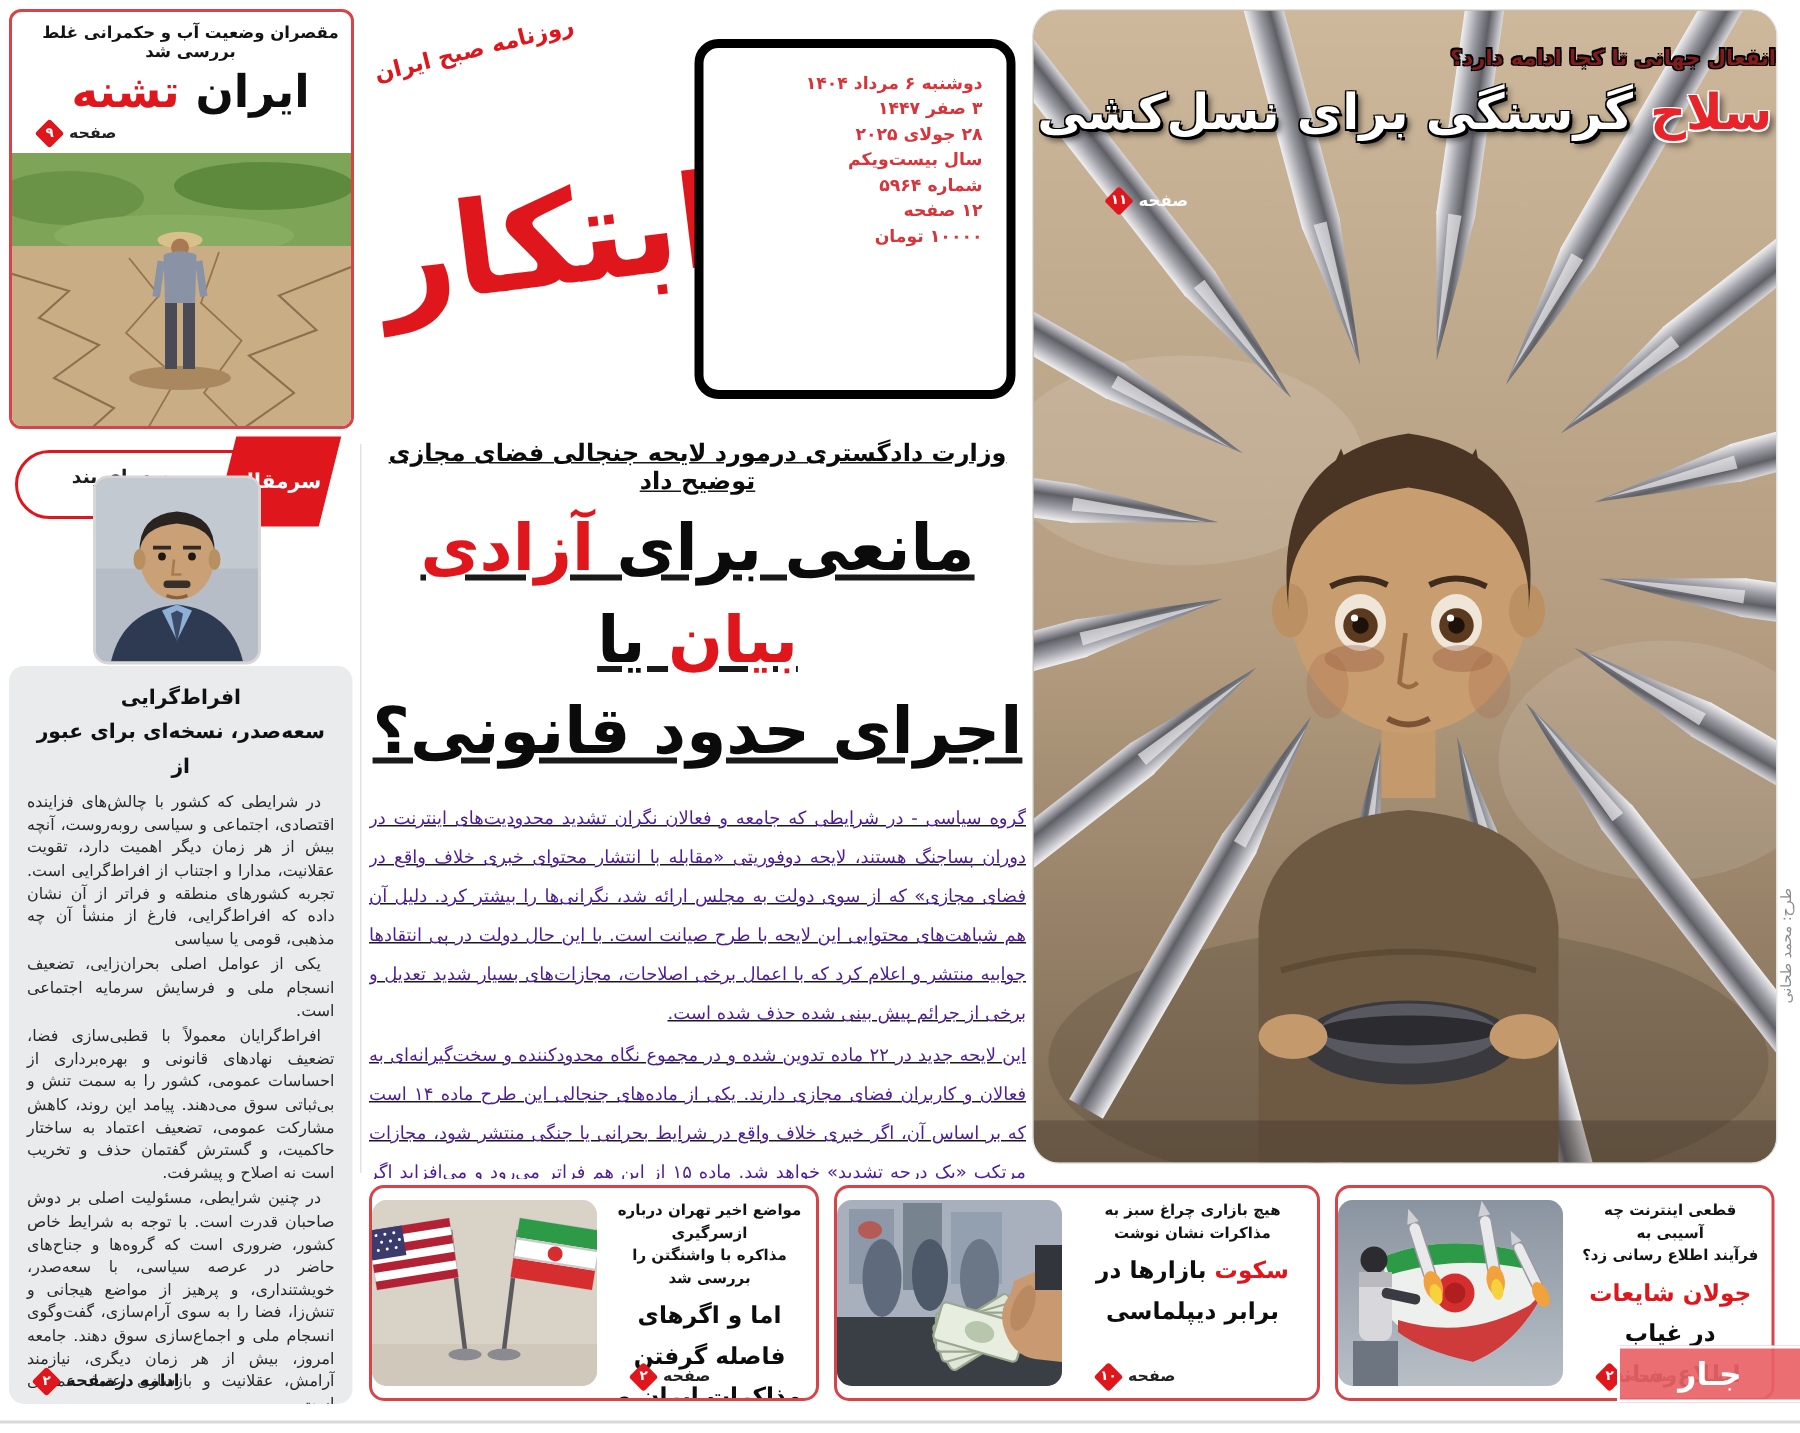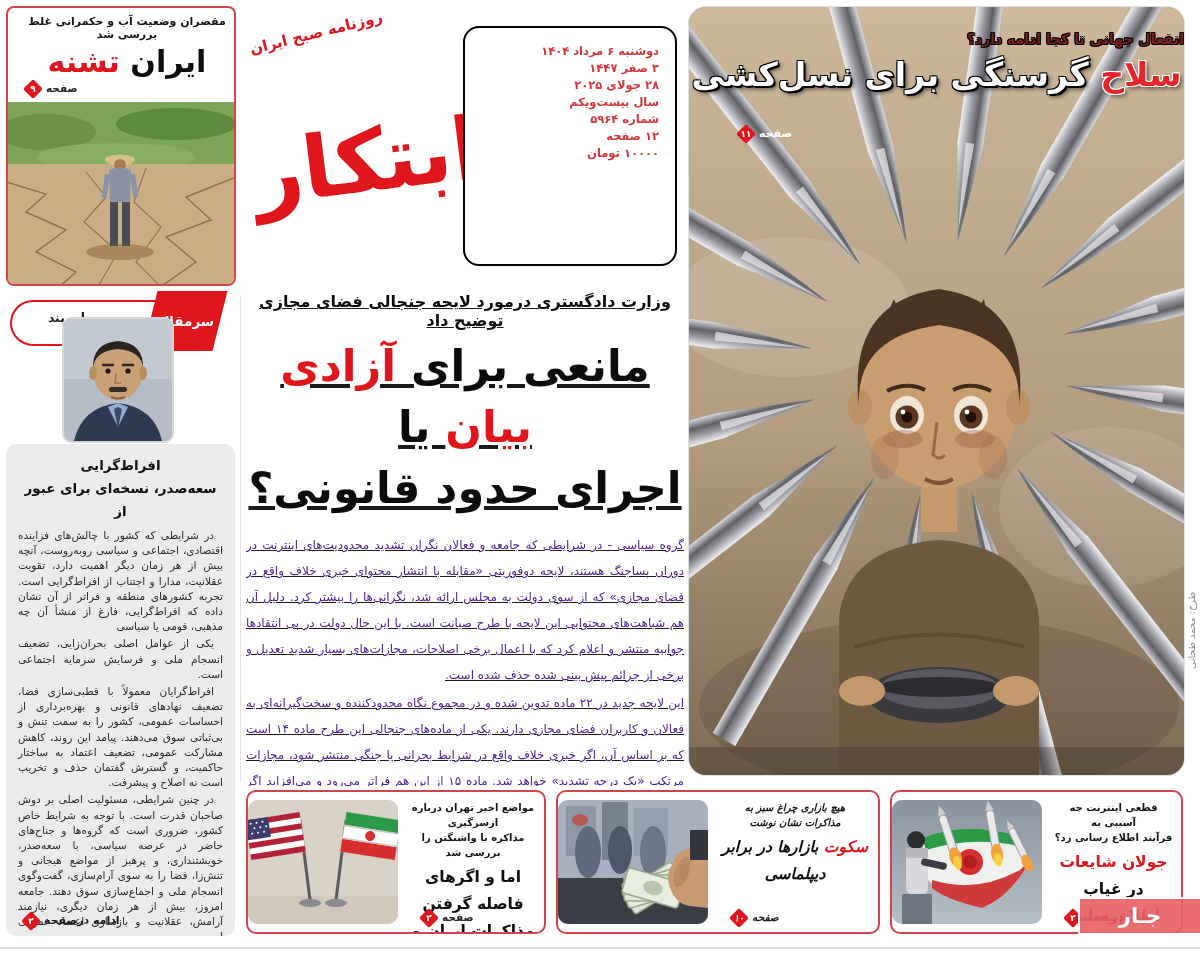--- a/index.html
+++ b/index.html
@@ -17,21 +17,21 @@
   .tl-kicker{margin-top:7px;text-align:center;font-size:11px;font-weight:bold;color:#141414;}
   .tl-headline{text-align:center;font-size:30px;font-weight:800;margin-top:3px;color:#0d0d0d;letter-spacing:-1px;}
   .tl-pageref{position:absolute;left:12px;top:74px;font-size:10.5px;font-weight:bold;color:#222;direction:rtl;}
   .tl-photo{position:absolute;left:0;right:0;top:94px;bottom:0;}
   
   .mast-tagline{position:absolute;left:248px;top:24px;transform:rotate(-14deg);color:#e0161d;
                 font-size:15px;font-weight:bold;}
   .mast-logo{position:absolute;left:232px;top:58px;width:270px;height:205px;display:flex;
              align-items:center;justify-content:center;font-size:86px;font-weight:bold;color:#e0161d;
              transform:rotate(-7deg);letter-spacing:-3px;}
-  .datebox{position:absolute;left:463px;top:26px;width:214px;height:240px;border:2px solid #000000;
+  .datebox{position:absolute;left:463px;top:26px;width:214px;height:240px;border:6px solid #000000;
            border-radius:16px;box-sizing:border-box;padding:15px 16px 0 0;direction:rtl;
            color:#d6353b;font-size:11.5px;line-height:17px;font-weight:bold;background:#fff;}
   
   .hero{position:absolute;left:688px;top:6px;width:495px;height:768px;border-radius:18px;
         overflow:hidden;background:#b09a7e;border:1px solid #e2e2e2;}
   .hero-kicker{position:absolute;top:24px;width:100%;text-align:right;color:#7f1d1d;font-size:14px;
         font-weight:bold;text-shadow:1px 1px 0 #000,-1px -1px 0 #000,1px -1px 0 #000,-1px 1px 0 #000;z-index:3;}
   .hero-title{position:absolute;top:48px;width:100%;text-align:center;font-size:33px;font-weight:800;
         color:#fff;z-index:3;letter-spacing:-1px;
         text-shadow:2px 2px 0 #000,-1px -1px 0 #000,1px -1px 0 #000,-1px 1px 0 #000,3px 3px 4px rgba(0,0,0,.6);}
@@ -298,21 +298,21 @@
           <rect x="97" y="12" width="55" height="13" fill="#2d9a47"></rect>
           <rect x="97" y="39" width="55" height="13" fill="#d62e2e"></rect>
           <circle cx="124" cy="32" r="5" fill="#d62e2e"></circle>
           <rect x="97" y="25" width="55" height="1.5" fill="#c9c9c9"></rect>
           <rect x="97" y="37.5" width="55" height="1.5" fill="#c9c9c9"></rect>
         </g>
       </svg>
     </div>
   </div>
 
-  <div class="bstory" style="left:556px;width:324px;font-style:italic;">
+  <div class="bstory" style="left:556px;width:324px;">
     <div class="bs-text">
       <div class="bs-kicker">
         <div>هیچ بازاری چراغ سبز به</div>
         <div>مذاکرات نشان نوشت</div>
       </div>
       <div class="bs-title"><span></span><span class="redtx">سکوت</span><span> بازارها در برابر دیپلماسی</span></div>
       <div class="bs-pageref"><span>صفحه</span><span class="dmd"><span>۱۰</span></span></div>
     </div>
     <div class="bs-img">
       <svg width="150" height="124" viewBox="0 0 150 124" preserveAspectRatio="none">

